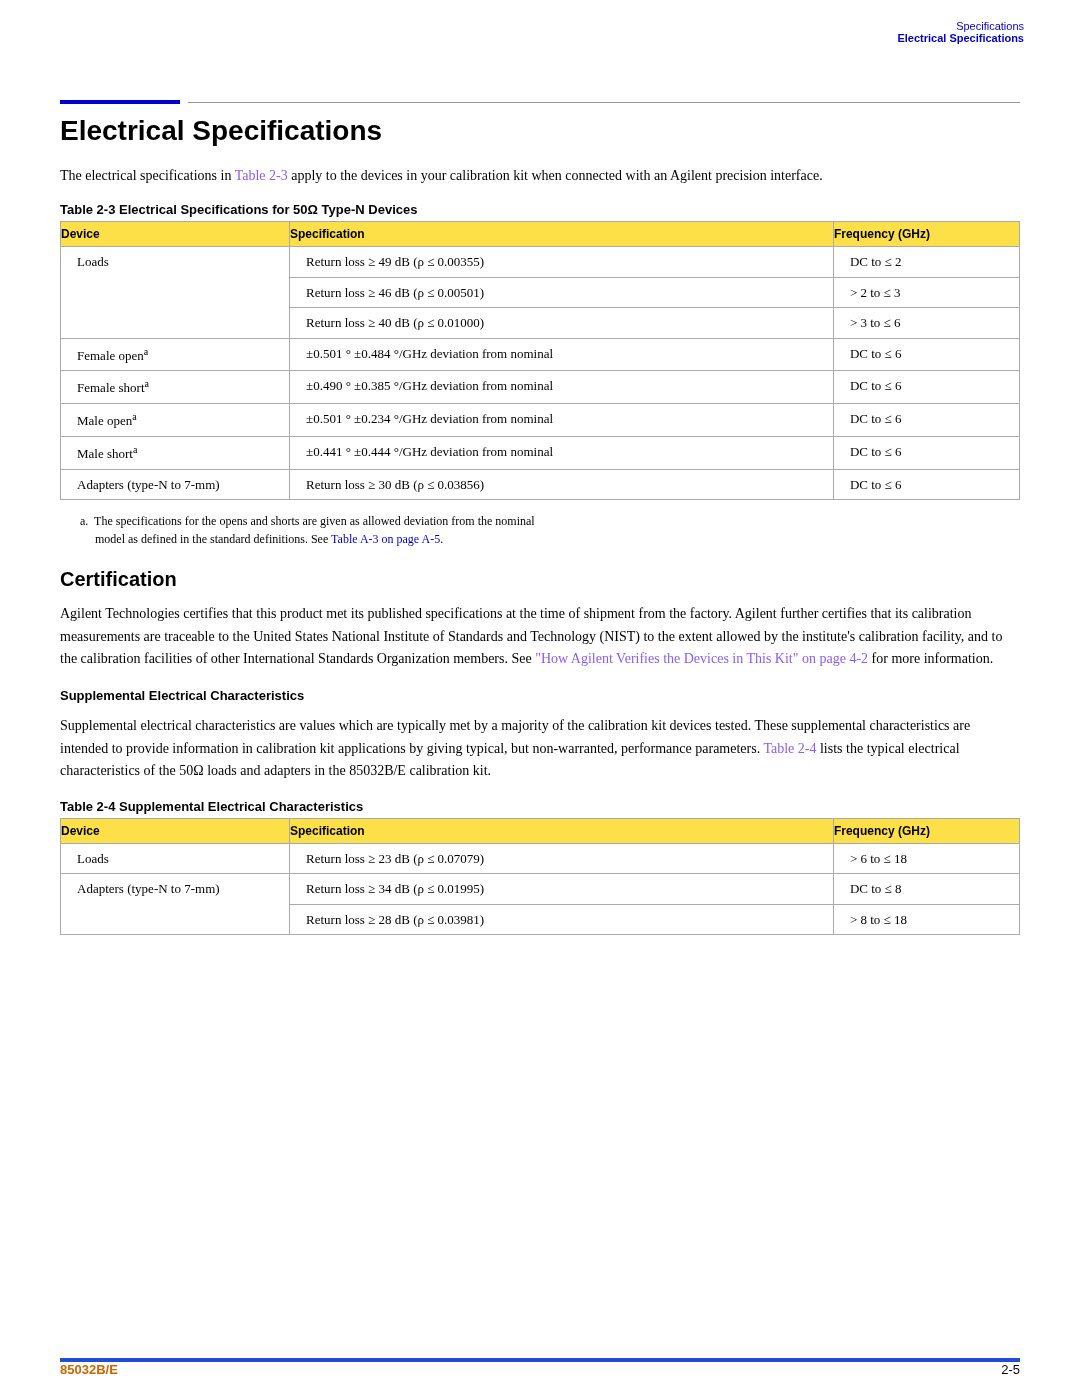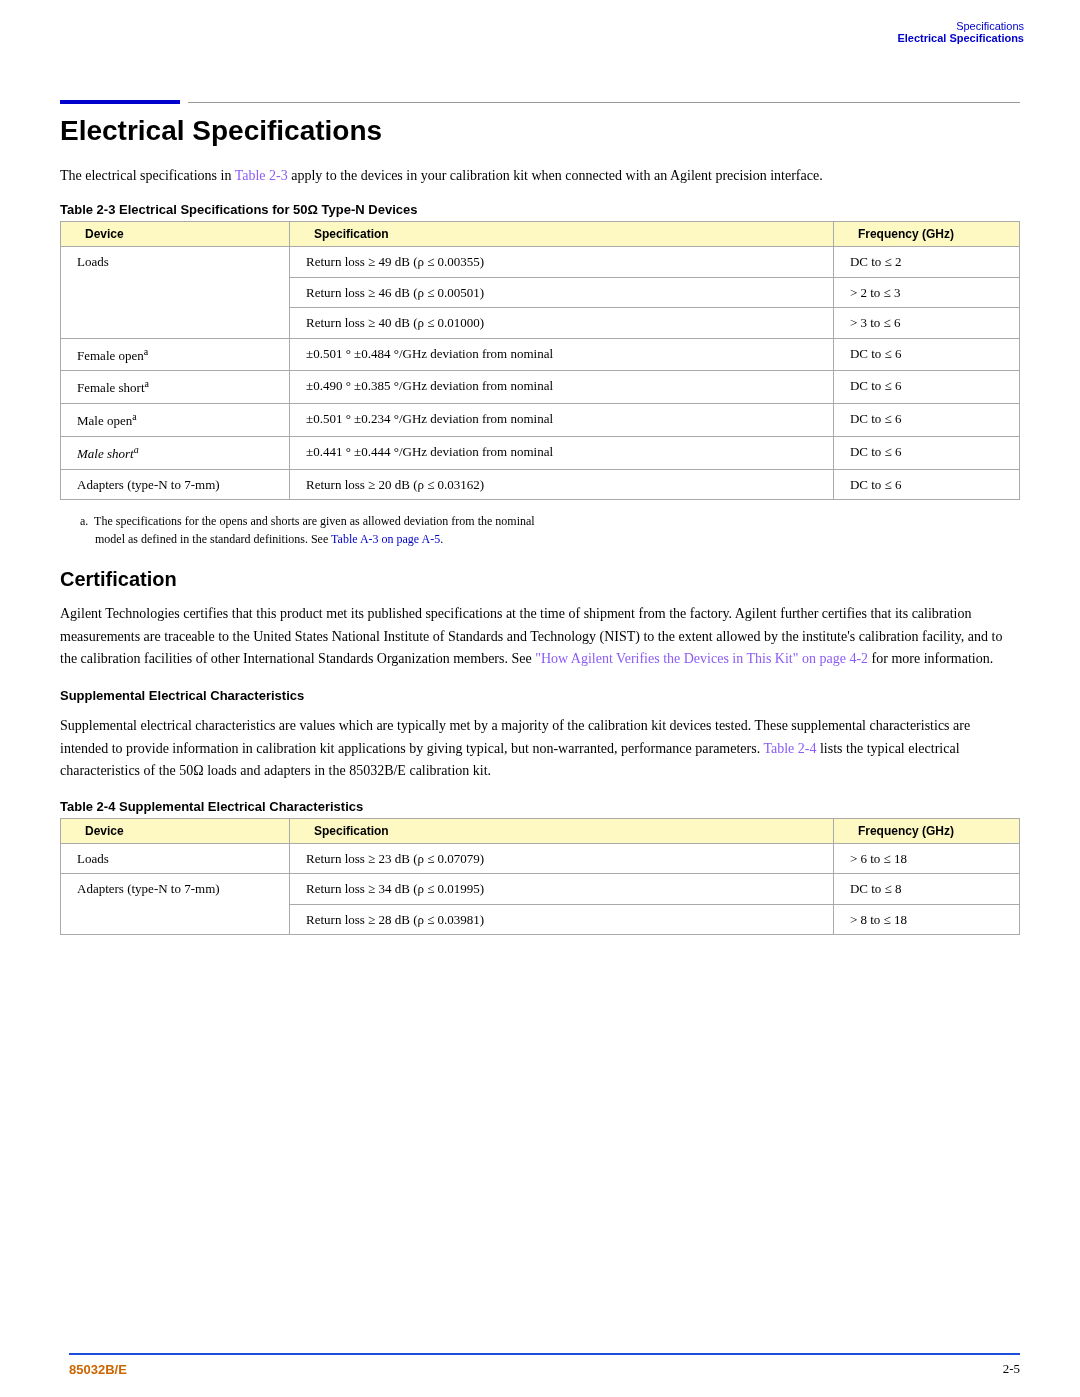--- a/index.html
+++ b/index.html
@@ -100,23 +100,23 @@
     table {
       width: 100%;
       border-collapse: collapse;
       margin-bottom: 12px;
       font-size: 13px;
     }
     table th {
       font-family: Arial, sans-serif;
       font-size: 12px;
       font-weight: bold;
-      background: #fef9c3;
+      background: #fde047;
       border: 1px solid #aaa;
-      padding: 5px 24px;
+      padding: 5px 0;
       text-align: left;
     }
     table td {
       border: 1px solid #aaa;
       padding: 5px 16px;
       vertical-align: top;
       line-height: 1.5;
     }
     table td.device-col {
       width: 160px;
@@ -169,36 +169,35 @@
     .supp-para {
       font-size: 14px;
       line-height: 1.6;
       margin-bottom: 16px;
     }
 
     
     .footer {
       position: absolute;
       bottom: 20px;
-      left: 69px;
+      left: 60px;
       right: 60px;
       display: flex;
       justify-content: space-between;
       align-items: center;
-      border-top: 2px solid #1d4ed8;
-      padding-top: 6px;
+      border-top: 4px solid #1d4ed8;
     }
     .footer-model {
       font-family: Arial, sans-serif;
       font-size: 13px;
       font-weight: bold;
       color: #cc6600;
     }
     .footer-page {
-      font-family: Liberation Serif, serif;
+      font-family: Liberation Sans, sans-serif;
       font-size: 13px;
       color: #000;
     }
   </style>
 </head>
 <body>
 
 <div class="page-container">
 
   <div class="header-nav">
@@ -254,27 +253,27 @@
             <td class="device-col" rowspan="1" style="vertical-align: top;">Female short<sup>a</sup></td>
             <td class="spec-col">±0.490 ° ±0.385 °/GHz deviation from nominal</td>
             <td class="freq-col">DC to ≤ 6</td>
           </tr>
           <tr>
             <td class="device-col" rowspan="1" style="vertical-align: top;">Male open<sup>a</sup></td>
             <td class="spec-col">±0.501 ° ±0.234 °/GHz deviation from nominal</td>
             <td class="freq-col">DC to ≤ 6</td>
           </tr>
           <tr>
-            <td class="device-col" rowspan="1" style="vertical-align: top; font-style: italic;">Male short<sup>a</sup></td>
+            <td class="device-col" rowspan="1" style="vertical-align: top;">Male short<sup>a</sup></td>
             <td class="spec-col">±0.441 ° ±0.444 °/GHz deviation from nominal</td>
             <td class="freq-col">DC to ≤ 6</td>
           </tr>
           <tr>
             <td class="device-col" rowspan="1" style="vertical-align: top;">Adapters (type-N to 7-mm)</td>
-            <td class="spec-col">Return loss ≥ 20 dB (ρ ≤ 0.03162)</td>
+            <td class="spec-col">Return loss ≥ 30 dB (ρ ≤ 0.03856)</td>
             <td class="freq-col">DC to ≤ 6</td>
           </tr>
         </tbody>
     </table>
 
     <div class="footnote">
       a.&nbsp; The specifications for the opens and shorts are given as allowed deviation from the nominal<br>
       &nbsp;&nbsp;&nbsp;&nbsp;&nbsp;model as defined in the standard definitions. See <a class="link">Table A-3 on page A-5</a>.
     </div>
 

